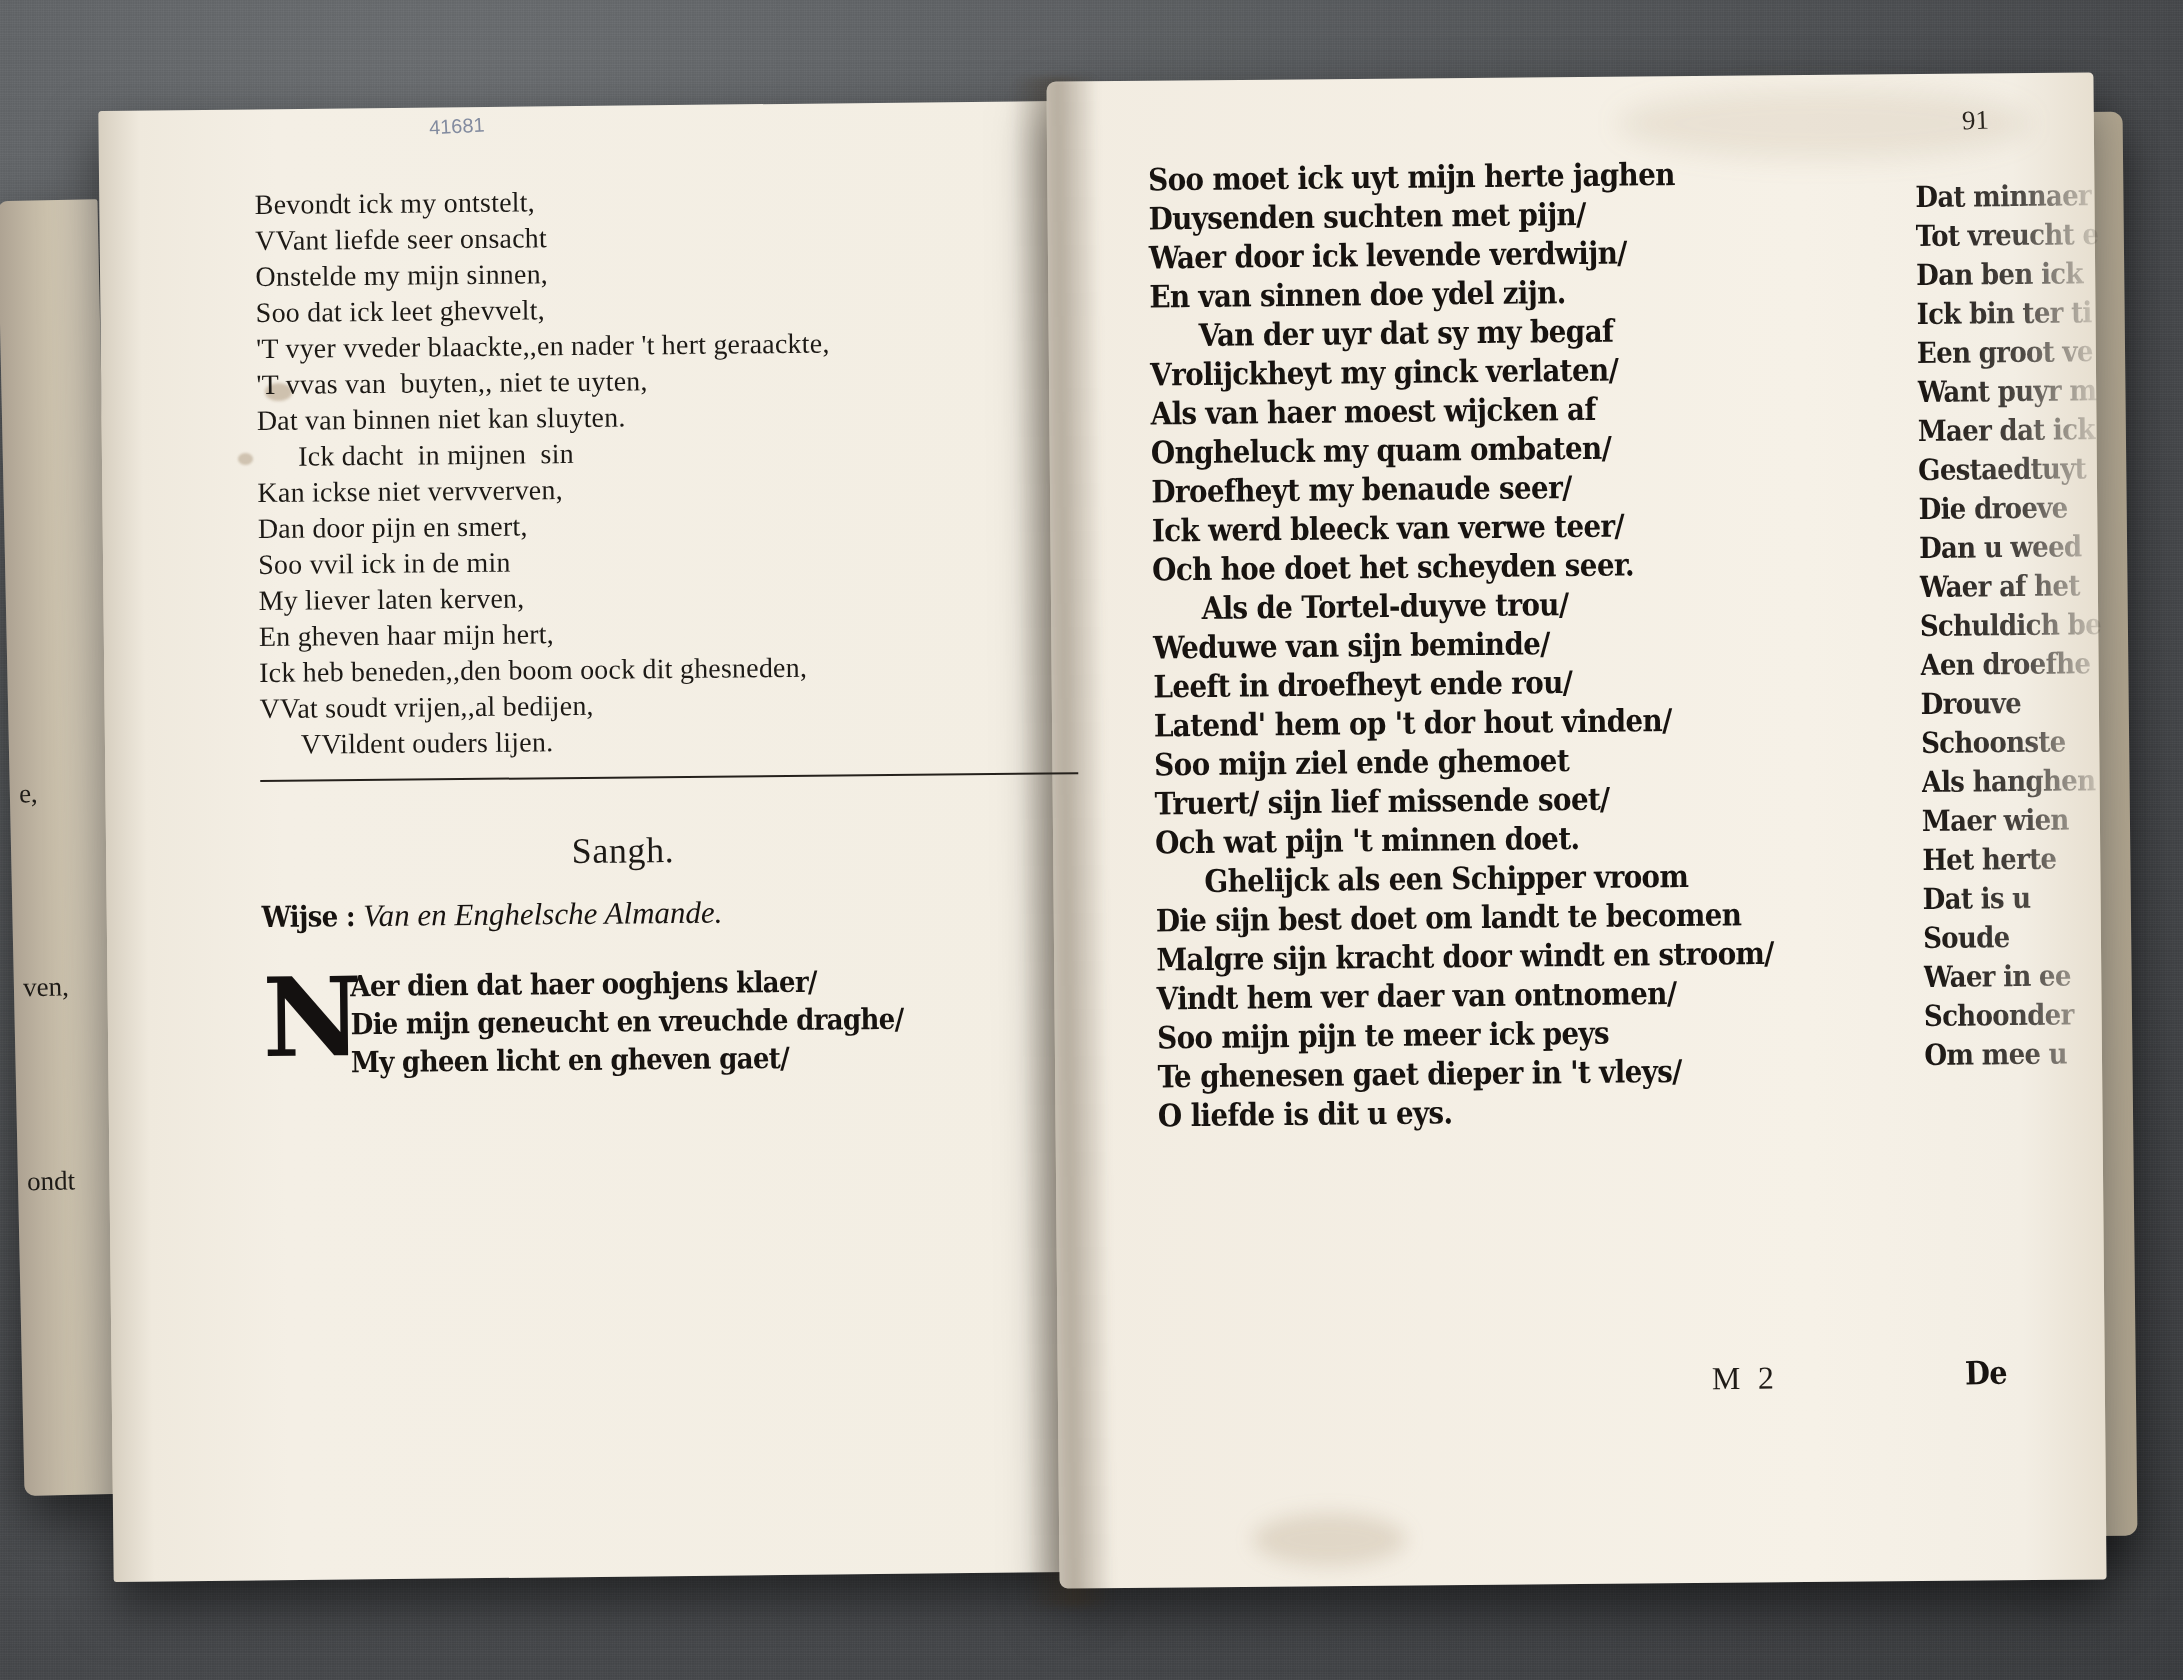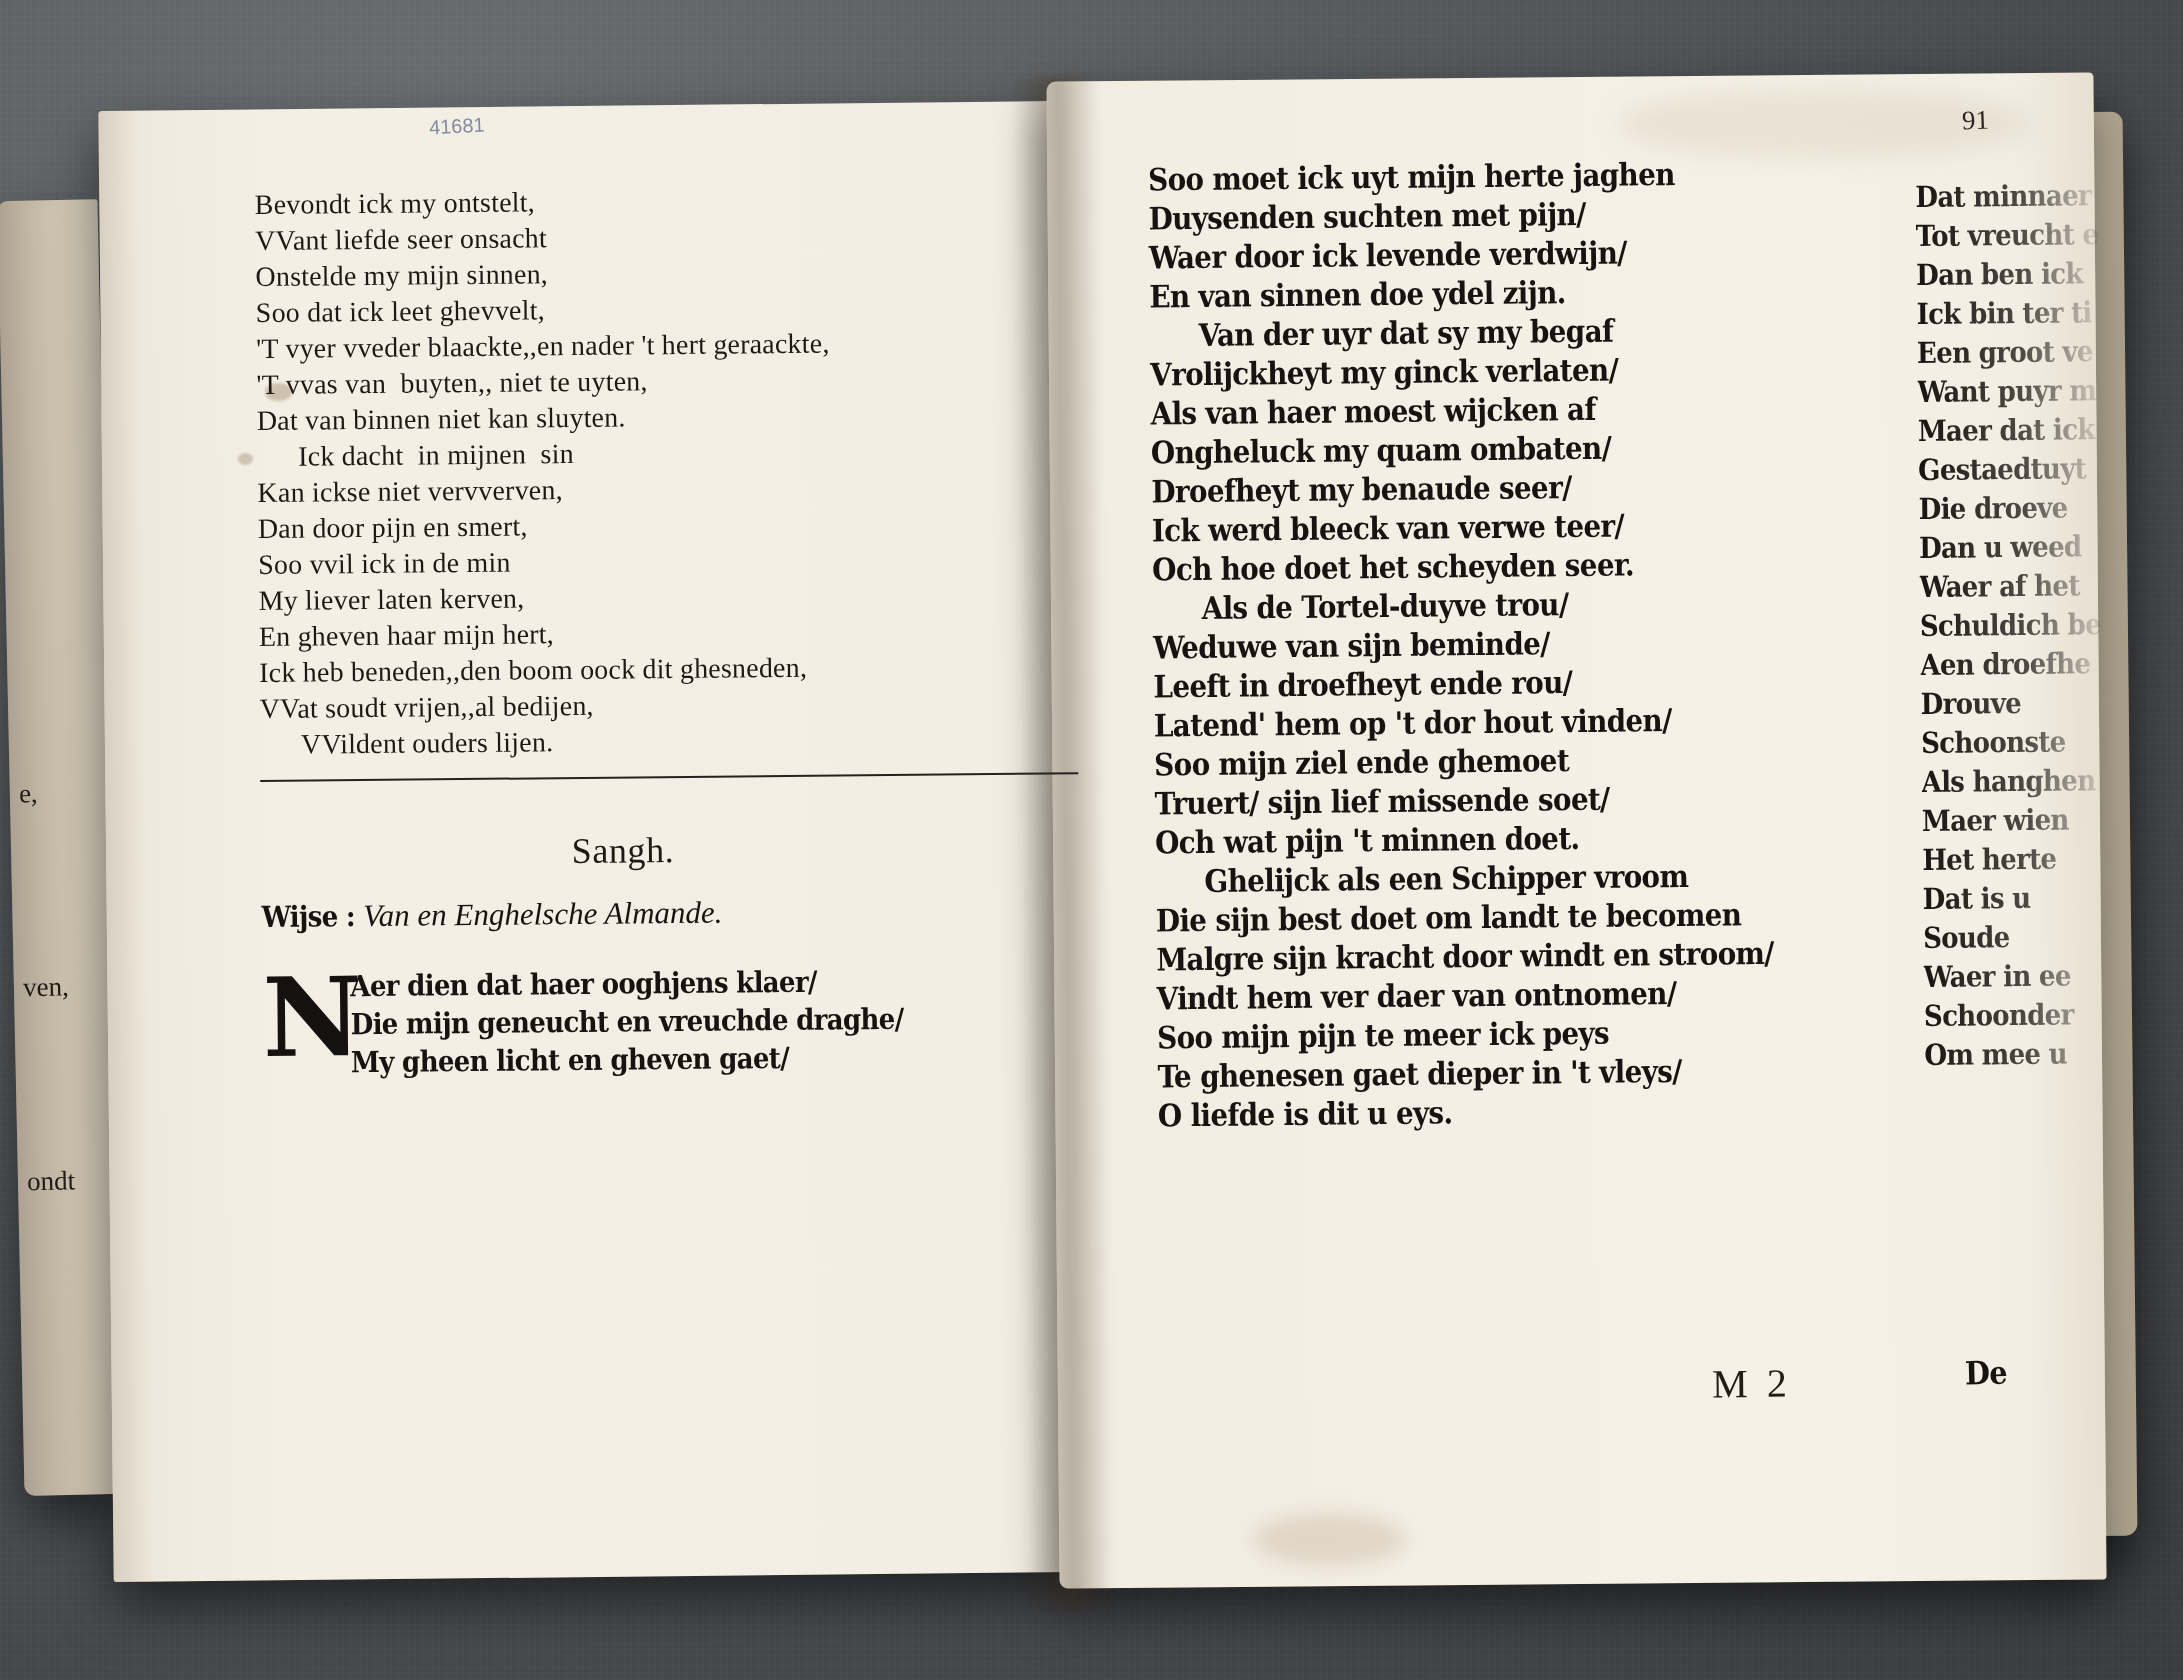--- a/index.html
+++ b/index.html
@@ -221,21 +221,21 @@
     transform: rotate(-2deg);
     color: #2a251e;
   }
 
   
   #signature {
     position: absolute;
     left: 1624px;
     top: 1354px;
     font-family: "Liberation Serif", serif;
-    font-size: 40px;
+    font-size: 32px;
     letter-spacing: 4.7px;
     transform: rotate(-0.6deg);
     color: #201c18;
   }
   #catchword {
     position: absolute;
     left: 1877px;
     top: 1348px;
     font-size: 32px;
     transform: rotate(-1.5deg);

